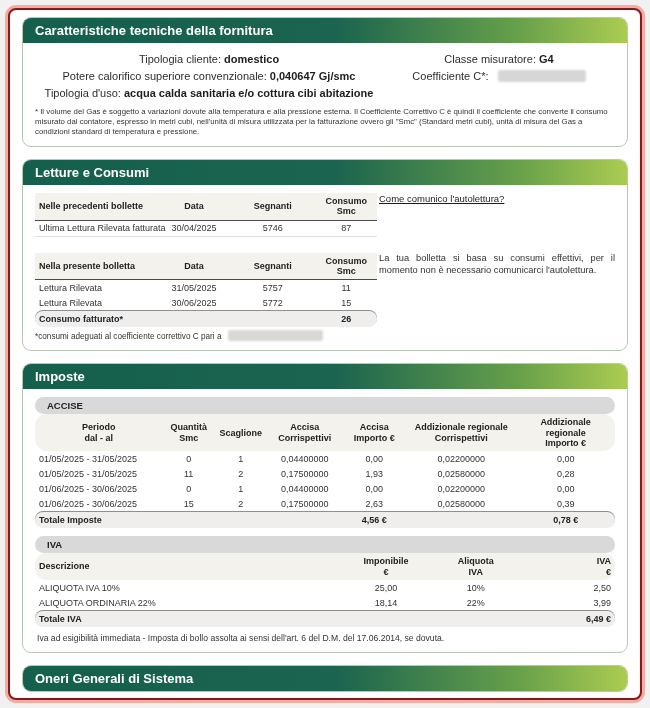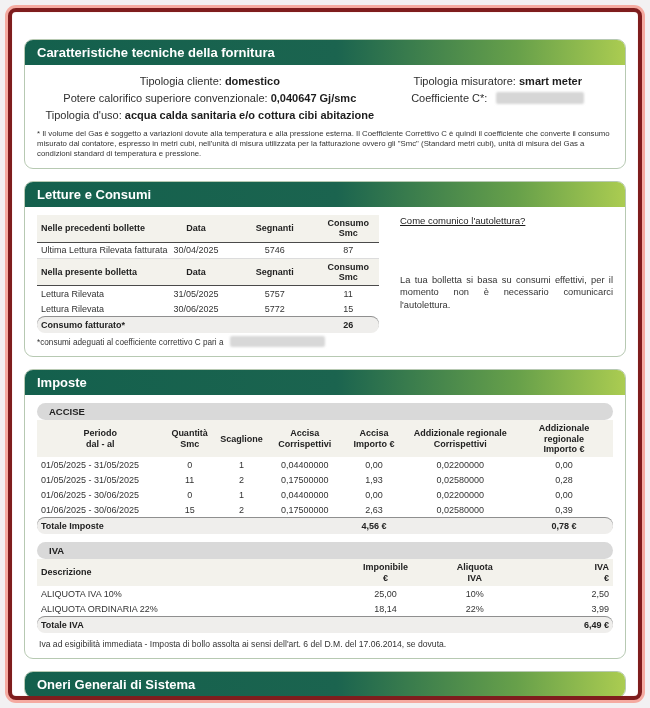--- a/index.html
+++ b/index.html
@@ -7,24 +7,24 @@
   body {
     background:#f2f1f2;
     font-family:"Liberation Sans", sans-serif;
     position:relative;
     overflow:hidden;
     color:#333;
   }
   .frame {
     position:absolute; left:8px; top:8px; right:8px; bottom:8px;
     background:#ffffff;
-    border:4px solid #7f1d1d;
+    border:2px solid #7f1d1d;
     box-shadow:0 0 0 3px #f5aba1, inset 0 0 0 1px #fdf4f3;
     border-radius:8px;
-    padding:27px 12px;
+    padding:7px 12px;
     overflow:hidden;
   }
   .card {
     border:1px solid #b7c9b2;
     border-radius:9px;
     margin-bottom:12px;
     background:#fff;
     overflow:hidden;
   }
   .card:last-child { margin-bottom:16px; }
@@ -75,33 +75,33 @@
     background:#efeeec; border-radius:8px;
     font-weight:700; color:#222;
     padding:3px 0; margin-top:1px;
     box-shadow:0 -1px 0 #8f8f8f;
   }
   .subpill {
     background:#d9d9d9; border-radius:9px;
     font-weight:700; font-size:9.5px; color:#222;
     padding:3px 12px; 
   }
-  .hdr-band { border-radius:0; }
+  .hdr-band { border-radius:12px; }
 
   
-  .lett-flex { display:flex; gap:21px; }
+  .lett-flex { display:flex; gap:2px; }
   .lett-left { flex:0 0 342px; }
   .lett-right { flex:1; font-size:9.3px; line-height:1.35; }
   .lett-right h4 {
     font-size:9.5px; font-weight:400; color:#1d1d1d;
     text-decoration:underline; margin-bottom:2px;
   }
   .lett-right p { text-align:justify; color:#333;margin-top:46px; }
   .tbl-prev .trow { border-bottom:1px solid #dcdcdc; }
-  .tbl-gap { margin-top:0; }
+  .tbl-gap { margin-top:16px; }
   .fn2 { font-size:8.2px; color:#333; margin-top:3px; }
   .redact-sm {
     display:inline-block; width:95px; height:11px;
     background:#d8d8d8; border-radius:2px; filter:blur(1px);
     vertical-align:-2px; margin-left:4px;
   }
   .imposte-fn { font-size:8.6px; color:#333; margin-top:6px; padding-left:2px; }
   .mt8 { margin-top:8px; }
 </style>
 </head>
@@ -122,22 +122,22 @@
             <span>Potere calorifico superiore convenzionale:</span>
             <b>0,040647 Gj/smc</b>
           </div>
           <div class="frow">
             <span>Tipologia d'uso:</span>
             <b>acqua calda sanitaria e/o cottura cibi abitazione</b>
           </div>
         </div>
         <div class="col-r">
           <div class="frow">
-            <span>Tipologia misuratore:</span>
-            <b>smart meter</b>
+            <span>Classe misuratore:</span>
+            <b>G4</b>
           </div>
           <div class="frow">
             <span>Coefficiente C*:</span>
             <span class="redact"></span>
           </div>
         </div>
       </div>
       <div class="fn">* Il volume del Gas è soggetto a variazioni dovute alla temperatura e alla pressione esterna. Il Coefficiente Correttivo C è quindi il coefficiente che converte il consumo misurato dal contatore, espresso in metri cubi, nell'unità di misura utilizzata per la fatturazione ovvero gli "Smc" (Standard metri cubi), unità di misura del Gas a condizioni standard di temperatura e pressione.</div>
     </div>
   </div>

